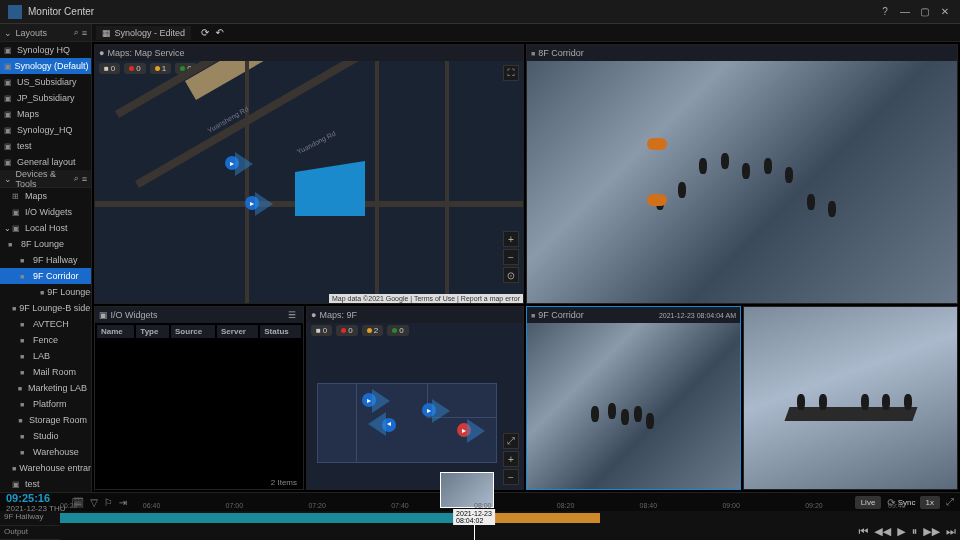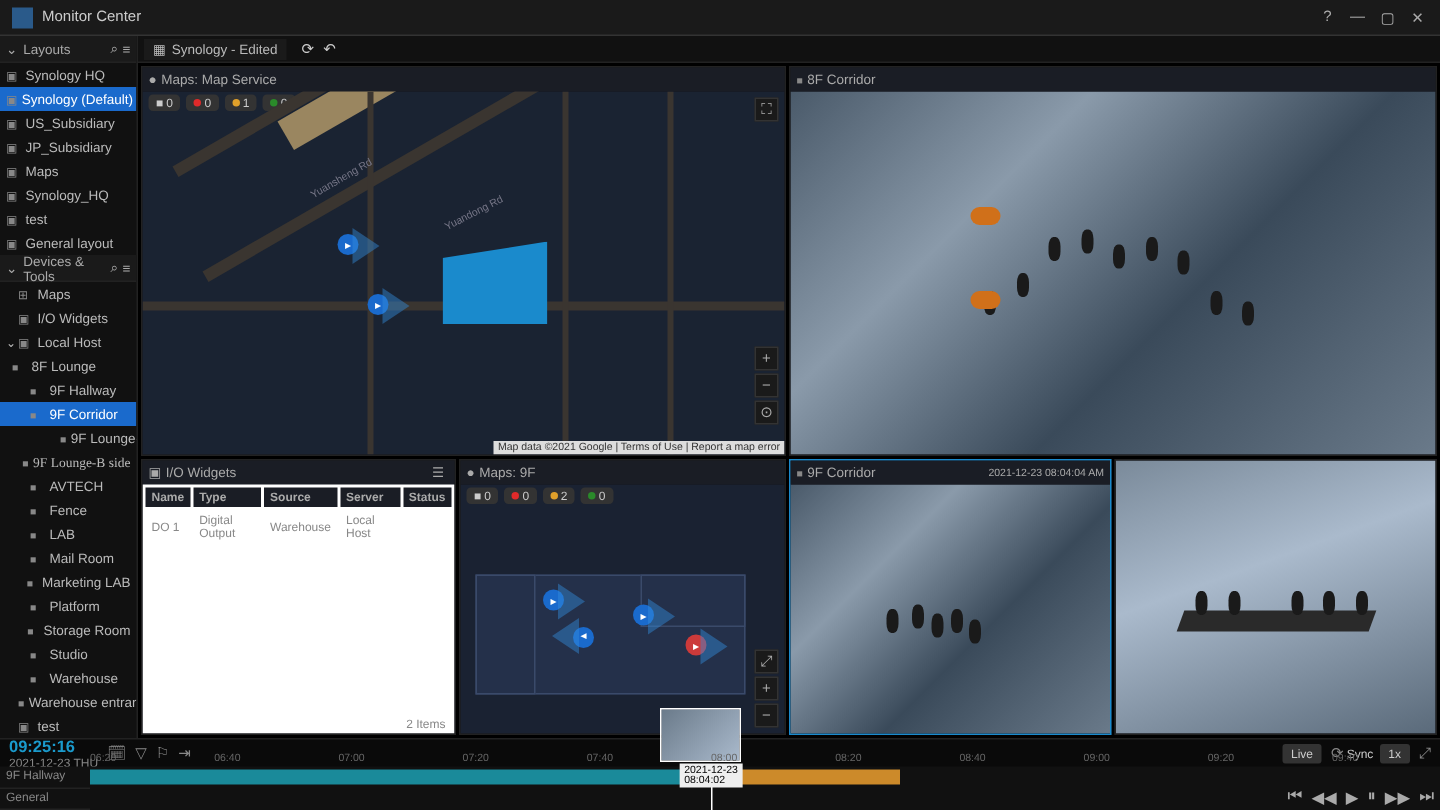--- a/index.html
+++ b/index.html
@@ -118,21 +118,21 @@
       <span class="ico">≡</span>
     </div>
     <div class="tree" id="devices-tree" style="flex:1;">
         <div class="tree-item" style="padding-left: 4px;"><span class="caret"></span><span class="ico ico-map"></span>Maps</div>
         <div class="tree-item" style="padding-left: 4px;"><span class="caret"></span><span class="ico ico-folder"></span>I/O Widgets</div>
         <div class="tree-item" style="padding-left: 4px;"><span class="caret">⌄</span><span class="ico ico-folder"></span>Local Host</div>
         <div class="tree-item" style="padding-left: 0;"><span class="caret"></span><span class="ico ico-cam"></span>8F Lounge</div>
         <div class="tree-item" style="padding-left: 12px;"><span class="caret"></span><span class="ico ico-cam"></span>9F Hallway</div>
         <div class="tree-item sel" style="padding-left: 12px;"><span class="caret"></span><span class="ico ico-cam"></span>9F Corridor</div>
         <div class="tree-item" style="padding-left: 12px; margin-left: 28px;"><span class="caret"></span><span class="ico ico-cam"></span>9F Lounge-A side</div>
-        <div class="tree-item" style="padding-left: 12px; font-family: Liberation Serif, serif;"><span class="caret"></span><span class="ico ico-cam"></span>9F Lounge-B side</div>
+        <div class="tree-item" style="padding-left: 12px;"><span class="caret"></span><span class="ico ico-cam"></span>9F Lounge-B side</div>
         <div class="tree-item" style="padding-left: 12px;"><span class="caret"></span><span class="ico ico-cam"></span>AVTECH</div>
         <div class="tree-item" style="padding-left: 12px;"><span class="caret"></span><span class="ico ico-cam"></span>Fence</div>
         <div class="tree-item" style="padding-left: 12px;"><span class="caret"></span><span class="ico ico-cam"></span>LAB</div>
         <div class="tree-item" style="padding-left: 12px;"><span class="caret"></span><span class="ico ico-cam"></span>Mail Room</div>
         <div class="tree-item" style="padding-left: 12px;"><span class="caret"></span><span class="ico ico-cam"></span>Marketing LAB</div>
         <div class="tree-item" style="padding-left: 12px;"><span class="caret"></span><span class="ico ico-cam"></span>Platform</div>
         <div class="tree-item" style="padding-left: 12px;"><span class="caret"></span><span class="ico ico-cam"></span>Storage Room</div>
         <div class="tree-item" style="padding-left: 12px;"><span class="caret"></span><span class="ico ico-cam"></span>Studio</div>
         <div class="tree-item" style="padding-left: 12px;"><span class="caret"></span><span class="ico ico-cam"></span>Warehouse</div>
         <div class="tree-item" style="padding-left: 12px;"><span class="caret"></span><span class="ico ico-cam"></span>Warehouse entran...</div>
@@ -218,39 +218,32 @@
       </div>
 
       <div class="split-bottom">
         <div class="tile">
           <div class="tile-head">
               <span class="ico">▣</span>
               <span>I/O Widgets</span>
               <div class="spacer"></div>
               <span class="ico">☰</span>
             </div>
-          <div class="tile-body" style="background:#ffffff;">
+          <div class="tile-body" style="background:#000000;">
             <table class="iotable">
               <thead>
                   <tr id="io-head">
                     <th>Name</th>
                     <th>Type</th>
                     <th>Source</th>
                     <th>Server</th>
                     <th>Status</th>
                   </tr>
                 </thead>
               <tbody id="io-body">
-                  <tr>
-                    <td>DO 1</td>
-                    <td>Digital Output</td>
-                    <td>Warehouse</td>
-                    <td>Local Host</td>
-                    <td></td>
-                  </tr>
                 </tbody>
             </table>
             <div class="items-footer">2 Items</div>
           </div>
         </div>
         <div class="tile">
           <div class="tile-head">
               <span class="ico">●</span>
               <span>Maps: 9F</span>
             </div>
@@ -335,21 +328,21 @@
     <div class="tl-thumb" style="left:440px;"></div>
     <span class="tl-btn">Live</span>
     <span class="ico">⟳</span>
     <span style="font-size:8px;margin-left:2px;">Sync</span>
     <span class="tl-btn">1x</span>
     <span class="ico">⤢</span>
   </div>
   <div class="tl-track">
     <div class="tl-labels">
       <div>9F Hallway</div>
-      <div>General</div>
+      <div>Output</div>
     </div>
     <div class="tl-graph" id="tl-graph">
       <div class="tl-seg" style="left:0;width:48%;"></div>
       <div class="tl-seg warn" style="left:48%;width:12%;"></div>
       <div class="tl-cursor" style="left:46%;">
         <div class="tl-cursor-label"><span>2021-12-23</span><br><span>08:04:02</span></div>
       </div>
     <span class="tl-tick" style="left: 0%; top: -9px;">06:20</span>
         <span class="tl-tick" style="left: 9.2%; top: -9px;">06:40</span>
         <span class="tl-tick" style="left: 18.4%; top: -9px;">07:00</span>

